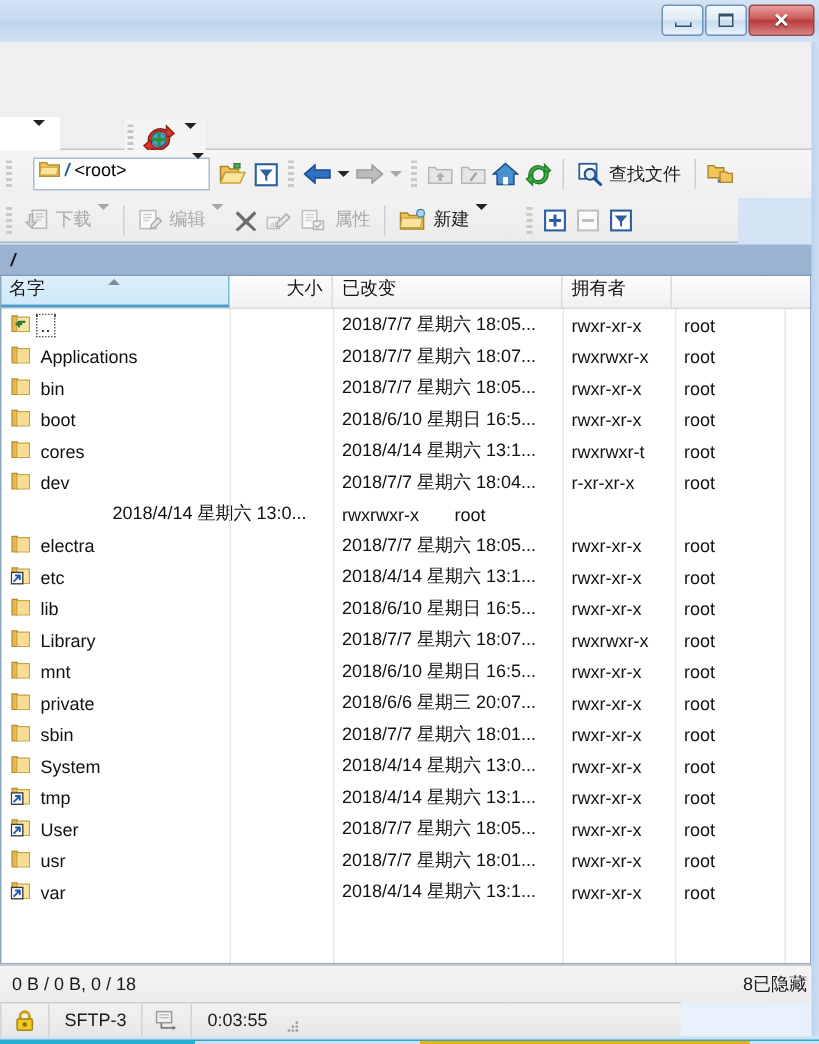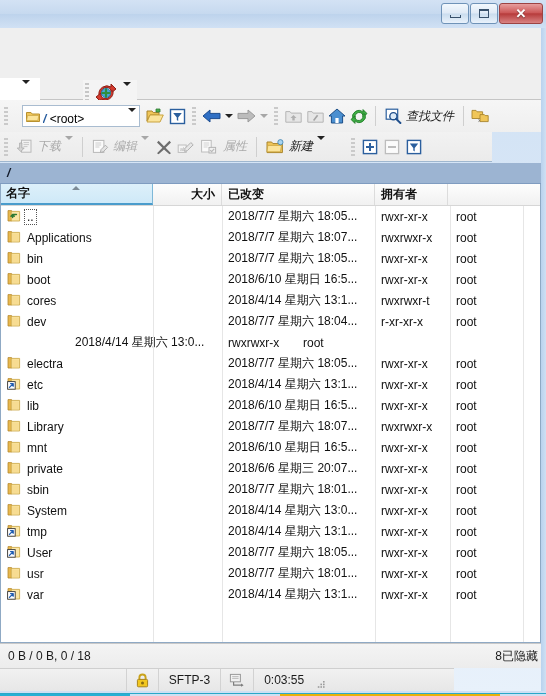--- a/index.html
+++ b/index.html
@@ -82,37 +82,37 @@
     display: flex; align-items: center;
   }
   .toolbar2 {
     position: absolute; left: 0; top: 132px; width: 492px; height: 30px;
     background: linear-gradient(to bottom, #f2f2f2, #ebebeb);
     display: flex; align-items: center;
     border-bottom: 1px solid #9fb7cf;
   }
 
   .path-combo {
-    display: flex; align-items: flex-end;
+    display: flex; align-items: flex-start;
     width: 118px; height: 22px;
     margin-left: 10px;
     background: #fff; border: 1px solid #a9bcd0;
     padding: 0 3px 0 3px;
   }
   .path-combo .folder-ico { margin-right: 3px; }
   .path-combo .ptext { flex: 1; font-size: 12px; color: #000; white-space: nowrap; overflow: hidden; }
   .path-combo .ptext .slash { color: #245a9e; font-weight: bold; font-style: italic; }
 
   .tbtn {
     height: 24px; min-width: 22px;
     display: flex; align-items: center; justify-content: center;
     gap: 3px; padding: 0 2px; cursor: default;
   }
   .tbtn.lbl { padding: 0 4px; gap: 4px; }
-  .tbtn .t { font-size: 12px; color: #1a1a1a; white-space: nowrap; font-style: italic; }
+  .tbtn .t { font-size: 12px; color: #1a1a1a; white-space: nowrap; }
   .tbtn.dis .t { color: #a9a9a9; }
   .sep { width: 1px; height: 20px; background: #cfcfcf; margin: 0 5px; }
   .grip2 {
     width: 4px; height: 18px; margin: 0 4px;
     background-image: repeating-linear-gradient(to bottom, #cacaca 0 2px, transparent 2px 4px);
   }
 
   
   .pathbar {
     position: absolute; left: 0; top: 163px; width: 546px; height: 21px;
@@ -129,26 +129,25 @@
     background: #fff;
   }
   .hdr {
     display: flex; height: 22px;
     background: linear-gradient(to bottom, #fdfdfd, #f1f1f1);
     border-bottom: 1px solid #d6d6d6;
     font-size: 12px; color: #111;
   }
   .hdr .hc {
     position: relative;
-    display: flex; align-items: center;
+    display: flex; 
     border-right: 1px solid #dcdcdc;
     padding: 0 6px;
     cursor: default;
     overflow: hidden;
-    font-weight: bold;
   }
   .hdr .hc.sorted {
     background: linear-gradient(to bottom, #ddf0fa, #cfe9f8);
     border-right: 1px solid #7eb8d8;
     border-bottom: 2px solid #4a9ccc;
   }
   .hdr .hc .sortarrow {
     position: absolute; left: 50%; top: 2px; margin-left: -4px;
     width: 0; height: 0;
     border-left: 4px solid transparent; border-right: 4px solid transparent;
@@ -182,21 +181,21 @@
     position: absolute; left: 0; top: 643px; width: 546px; height: 25px;
     background: linear-gradient(to bottom, #f4f4f4, #ececec);
     border-top: 1px solid #c8c8c8;
     display: flex; align-items: center; justify-content: space-between;
     padding: 0 8px; font-size: 12px; color: #1a1a1a;
   }
   .statusrow2 {
     position: absolute; left: 0; top: 668px; width: 454px; height: 23px;
     background: linear-gradient(to bottom, #f1f1f1, #e7e7e7);
     border-top: 1px solid #cfcfcf;
-    display: flex; align-items: center; justify-content: center;
+    display: flex; align-items: center; justify-content: flex-start;
     font-size: 12px; color: #1a1a1a;
   }
   .sb-cell {
     height: 23px; display: flex; align-items: center; justify-content: center;
     border-left: 1px solid #d2d2d2;
     padding: 0 10px;
   }
   .sb-cell.icon { padding: 0 8px; }
   .resize-grip {
     width: 14px; height: 23px;

